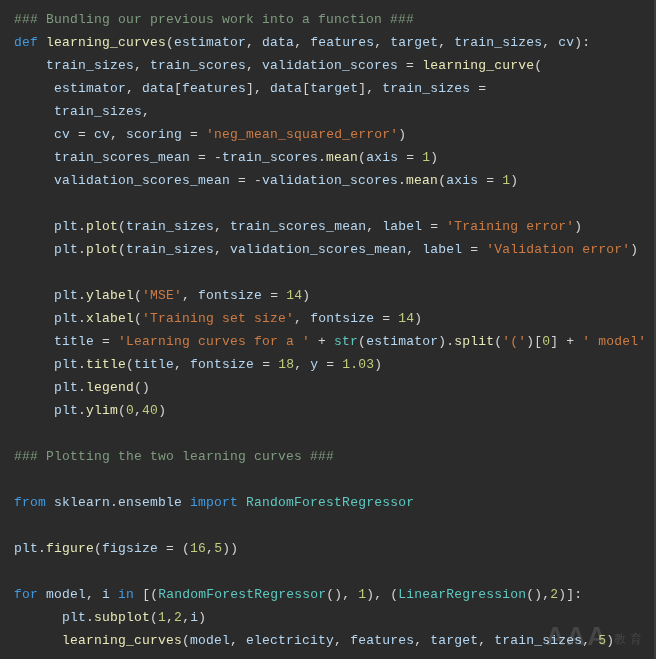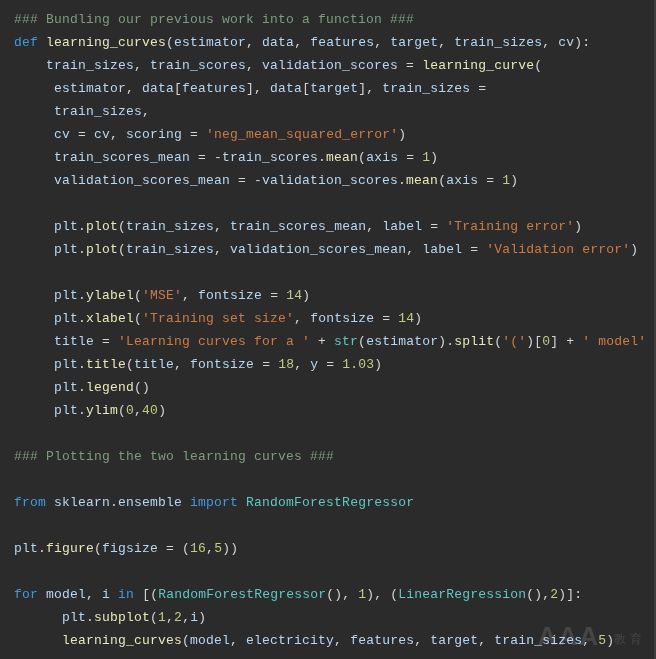--- a/index.html
+++ b/index.html
@@ -37,21 +37,21 @@
     font-size: 26px;
     font-weight: 700;
     letter-spacing: 2px;
     color: rgba(220,220,220,0.15);
     pointer-events: none;
   }
   .watermark .sub {
     font-size: 12px;
     letter-spacing: 4px;
     font-weight: 400;
-    margin-left: 14px;
+    margin-left: 6px;
     vertical-align: 2px;
   }
   .right-edge {
     position: absolute;
     top: 0; right: 0; bottom: 0;
     width: 2px;
     background: rgba(80,80,80,0.5);
   }
 </style>
 </head>

